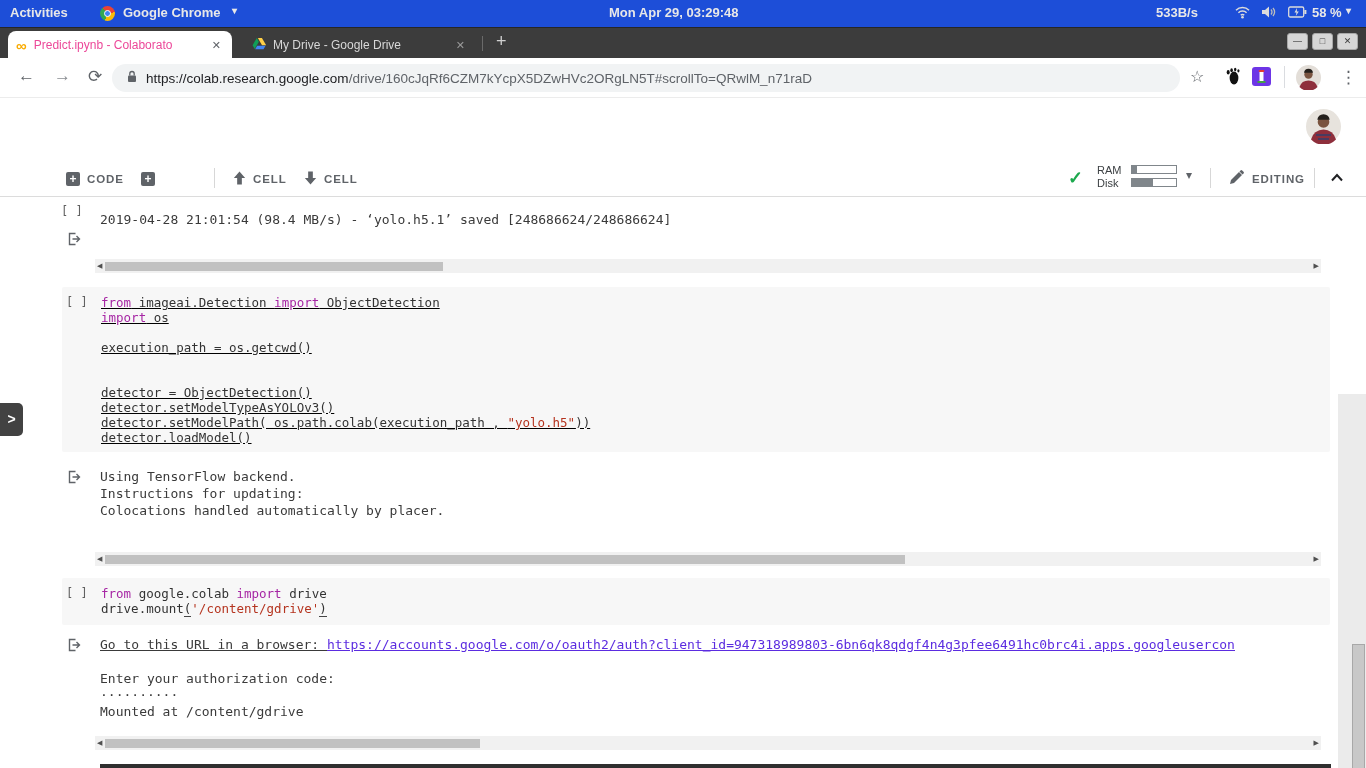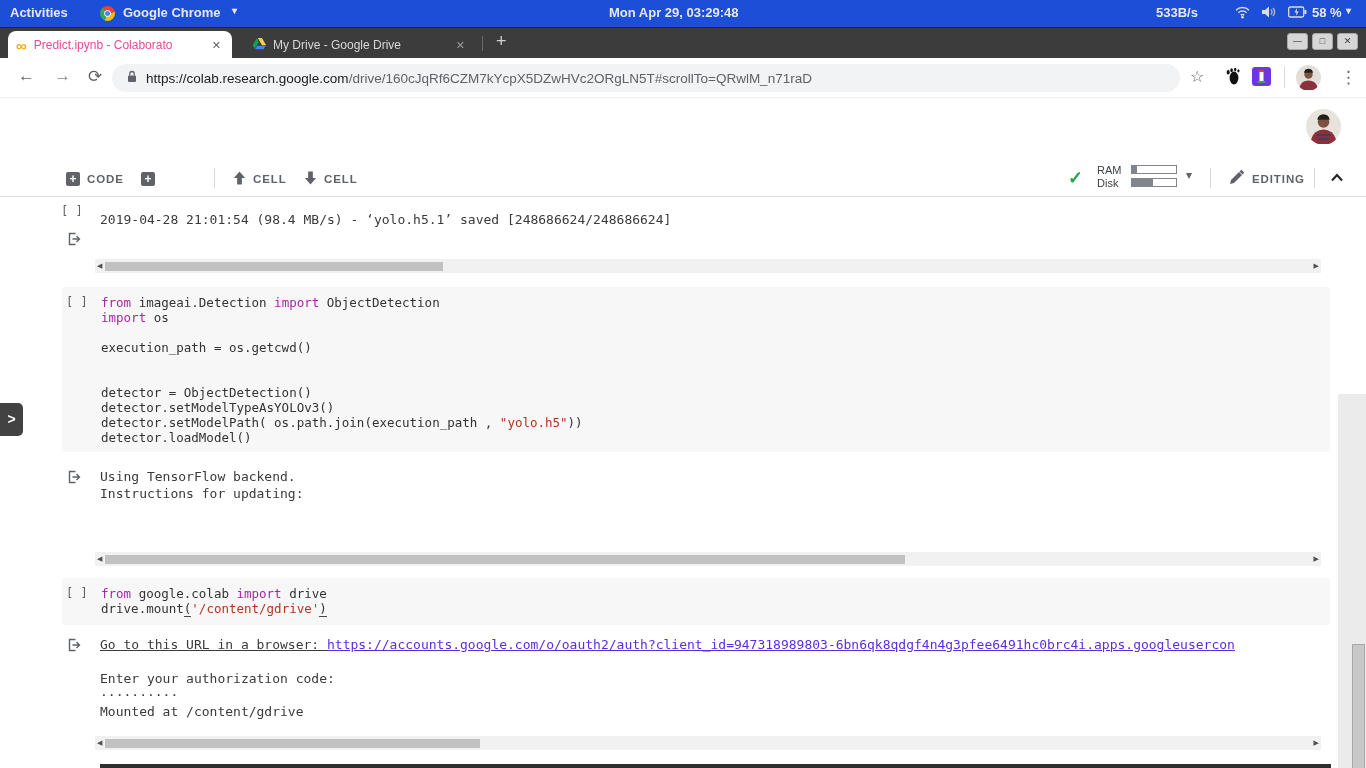--- a/index.html
+++ b/index.html
@@ -301,43 +301,44 @@
     </span>
 
     <div class="hsb-track abs" style="left:95px;top:62px;width:1226px;">
       <span class="hsb-arrow" style="left:2px;">◀</span>
       <div class="hsb-thumb" style="left:10px;width:338px;"></div>
       <span class="hsb-arrow" style="right:2px;">▶</span>
     </div>
 
     <div class="codecell abs" style="left:62px;top:90px;width:1268px;height:165px;">
       <span class="runbtn mono" style="left:4px;top:8px;">[ ]</span>
-      <div class="mono abs" style="left:39px;top:8px;">
+      <div class="mono abs" style="left:39px;top:8px;text-decoration:underline;">
           <div class="code-line"><span class="tok-kw">from</span><span class="tok-pl"> imageai.Detection </span><span class="tok-kw">import</span><span class="tok-pl"> ObjectDetection</span></div>
           <div class="code-line"><span class="tok-kw">import</span><span class="tok-pl"> os</span></div>
           <div class="code-line"><span class="tok-pl"></span></div>
           <div class="code-line"><span class="tok-pl">execution_path = os.getcwd()</span></div>
           <div class="code-line"><span class="tok-pl"></span></div>
           <div class="code-line"><span class="tok-pl"></span></div>
           <div class="code-line"><span class="tok-pl">detector = ObjectDetection()</span></div>
           <div class="code-line"><span class="tok-pl">detector.setModelTypeAsYOLOv3()</span></div>
-          <div class="code-line"><span class="tok-pl">detector.setModelPath( os.path.join(execution_path , </span><span class="tok-str">"yolo.h5"</span><span class="tok-pl">))</span></div>
+          <div class="code-line"><span class="tok-pl">detector.setModelPath( os.path.colab(execution_path , </span><span class="tok-str">"yolo.h5"</span><span class="tok-pl">))</span></div>
           <div class="code-line"><span class="tok-pl">detector.loadModel()</span></div>
         </div>
     </div>
 
     <span class="abs" style="left:66px;top:272px;">
       <svg width="16" height="16" viewBox="0 0 16 16">
           <path d="M9.5 2.5 H3.5 V13.5 H9.5" fill="none" stroke="#5f6368" stroke-width="1.4"></path>
           <path d="M6.5 8 H13 M10.5 5 l3 3 -3 3" fill="none" stroke="#5f6368" stroke-width="1.4"></path>
         </svg>
     </span>
     <div class="out-text mono abs" style="left:100px;top:271px;width:1230px;">
       <div>Using TensorFlow backend.</div>
       <div>Instructions for updating:</div>
+      <div>Colocations handled automatically by placer.</div>
     </div>
 
     <div class="hsb-track abs" style="left:95px;top:355px;width:1226px;">
       <span class="hsb-arrow" style="left:2px;">◀</span>
       <div class="hsb-thumb" style="left:10px;width:800px;"></div>
       <span class="hsb-arrow" style="right:2px;">▶</span>
     </div>
 
     <div class="codecell abs" style="left:62px;top:381px;width:1268px;height:47px;">
       <span class="runbtn mono" style="left:4px;top:8px;">[ ]</span>

